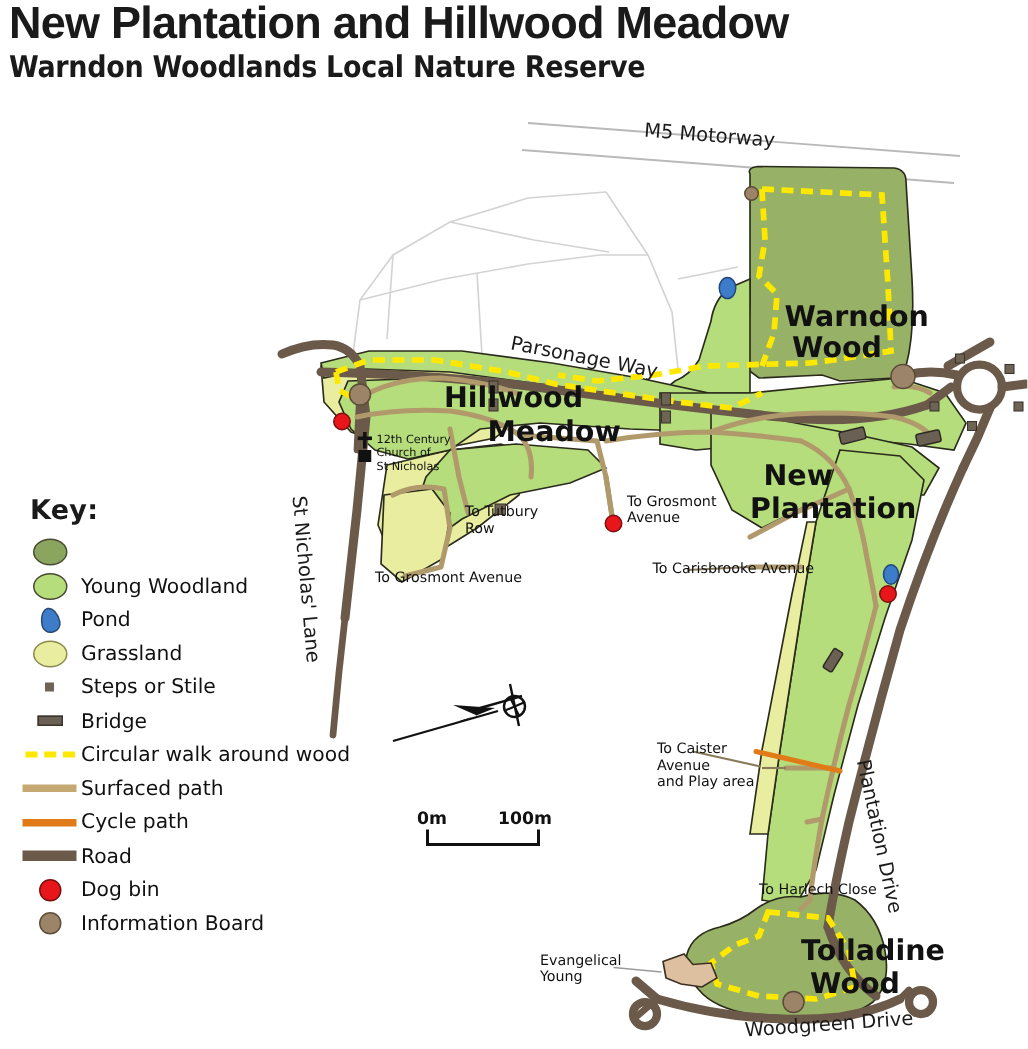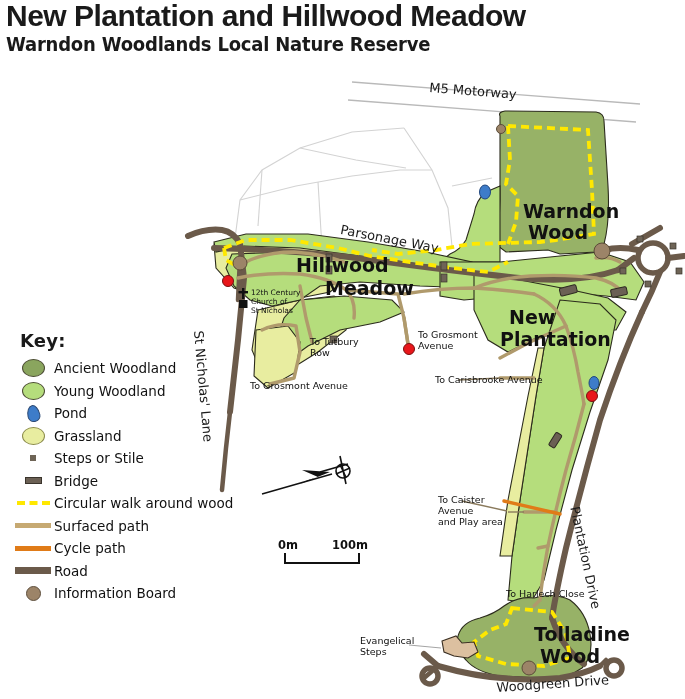--- a/index.html
+++ b/index.html
@@ -310,21 +310,21 @@
 <div class="map-label lbl-road" style="left:496px;top:680px;transform:rotate(-4deg);transform-origin:left top;">Woodgreen Drive</div>
 
 <div class="map-label lbl-tiny" style="left:251px;top:288px;width:62px;">
   <div>12th Century</div>
   <div>Church of</div>
   <div>St Nicholas</div>
 </div>
 
 <div class="map-label lbl-small" style="left:360px;top:635px;width:58px;">
   <div>Evangelical</div>
-  <div>Steps</div>
+  <div>Young</div>
 </div>
 
 <div class="map-label lbl-small" style="left:310px;top:336px;width:70px;">
   <div>To Tutbury</div>
   <div>Row</div>
 </div>
 
 <div class="map-label lbl-small" style="left:250px;top:380px;">To Grosmont  Avenue</div>
 
 <div class="map-label lbl-small" style="left:418px;top:329px;width:70px;">
@@ -341,21 +341,20 @@
 
 <div class="map-label lbl-small" style="left:458px;top:588px;margin-left:48px;">To Harlech Close</div>
 
 <div id="key-panel">
   <div id="key-heading">Key:</div>
 
   <div class="key-row">
     <div class="key-swatch">
         <div class="sw-ellipse" style="background:#8aa55e;"></div>
       </div>
-    <div class="key-label">Ancient Woodland</div>
   </div>
 
   <div class="key-row">
     <div class="key-swatch">
         <div class="sw-ellipse" style="background:#b5dd7c;"></div>
       </div>
     <div class="key-label">Young Woodland</div>
   </div>
 
   <div class="key-row">
@@ -408,20 +407,26 @@
     <div class="key-label">Cycle path</div>
   </div>
 
   <div class="key-row">
     <div class="key-swatch">
         <div class="sw-line-road"></div>
       </div>
     <div class="key-label">Road</div>
   </div>
 
+  <div class="key-row">
+    <div class="key-swatch">
+        <div class="sw-dot-red"></div>
+      </div>
+    <div class="key-label">Dog bin</div>
+  </div>
 
   <div class="key-row">
     <div class="key-swatch">
         <div class="sw-dot-board"></div>
       </div>
     <div class="key-label">Information Board</div>
   </div>
 </div>
 
 <div id="scale-bar">

